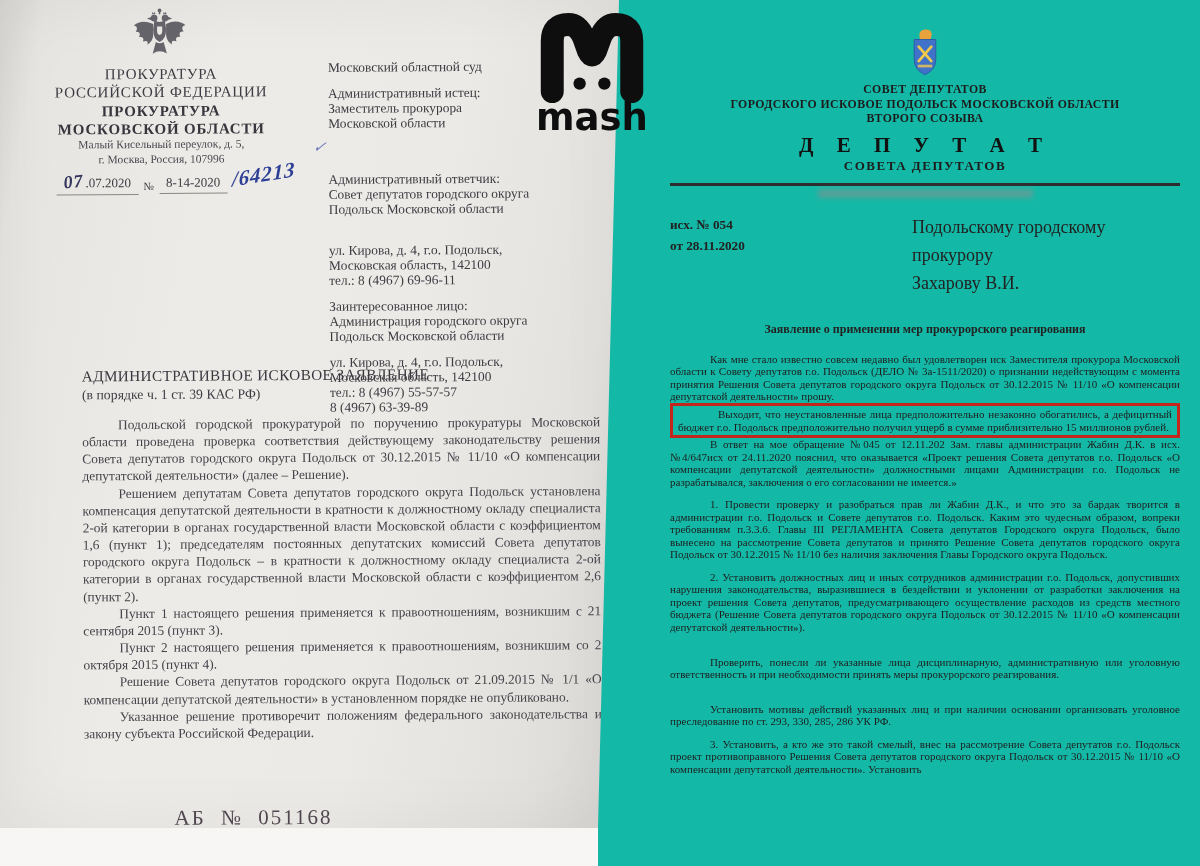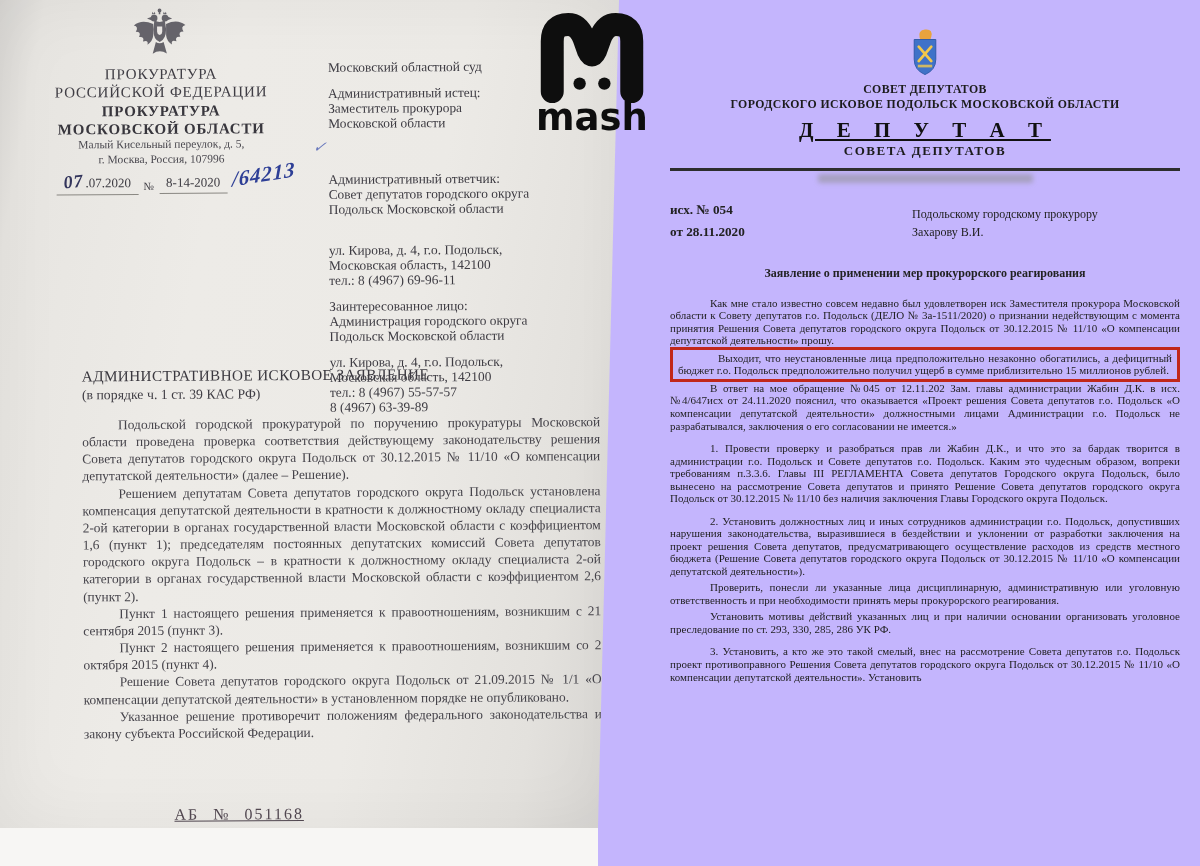--- a/index.html
+++ b/index.html
@@ -2,41 +2,41 @@
 <html><head>
 <meta charset="utf-8">
 <style>
   * { margin:0; padding:0; box-sizing:border-box; }
   body { width:1200px; height:866px; overflow:hidden; background:#fff; }
   .stage { position:relative; width:1200px; height:866px; background:#f7f6f4;
            font-family:"Liberation Serif", serif; overflow:hidden; }
 
   
   .page { position:absolute; left:598px; top:0; width:602px; height:866px;
-          background:#c4b5fd; z-index:1; }
+          background:#14b8a6; z-index:1; }
   .page-inner { position:relative; padding:0 20px 0 72px; height:100%; color:#222; }
 
   .podolsk-emblem { display:block; margin:28px auto 4px; width:36px; height:50px; }
   .org-line { text-align:center; font-weight:bold; font-size:11.8px; letter-spacing:0.4px; line-height:1.25; color:#1c1c1c; }
-  .deputat { text-align:center; font-weight:bold; font-size:21px; letter-spacing:9px; margin-top:7px; color:#111;text-decoration:underline; }
+  .deputat { text-align:center; font-weight:bold; font-size:21px; letter-spacing:9px; margin-top:7px; color:#111; }
   .deputat-sub { text-align:center; font-weight:bold; font-size:13px; letter-spacing:1.5px; color:#1c1c1c; }
   .rule { border:none; border-top:3px solid #2d2d2d; margin:9px 0 3px; }
   .redacted { width:215px; height:9px; margin:2px auto 0; background:#8f8f8f;
               border-radius:2px; filter:blur(2.5px); opacity:0.55; }
 
-  .meta { display:flex; justify-content:space-between; margin-top:16px;align-items:flex-end; }
+  .meta { display:flex; justify-content:space-between; margin-top:16px; }
   .meta-left  { font-weight:bold; font-size:13.2px; line-height:1.6; white-space:pre-line; }
-  .meta-right { font-size:12px; line-height:1.55; white-space:pre-line; width:268px; }
+  .meta-right { font-size:18px; line-height:1.55; white-space:pre-line; width:268px; }
 
   .subject { text-align:center; font-weight:bold; font-size:12px; margin:24px 0 0; }
 
   .rbody { margin-top:16px; font-size:11px; line-height:1.14; text-align:justify; color:#1e1e1e; }
   .rbody p { margin:0; text-indent:40px; }
   .rbody .gap    { margin-top:10px; }
-  .rbody .gap-sm { margin-top:4px; }
+  .rbody .gap-sm { margin-top:22px; }
   .boxed { border:3px solid #c1271b; padding:2px 5px; margin:0 -9px; }
 
   
   .photo { position:absolute; left:0; top:0; width:619px; height:828px; z-index:2;
            background:linear-gradient(100deg,#d8d6d3 0%,#e7e5e1 6%,#edebe7 32%,#eceae6 62%,#e3e1dd 86%,#d6d4d1 100%);
            clip-path:polygon(0 0,100% 0,96.6% 100%,0 100%);
            box-shadow:inset 0 0 70px rgba(0,0,0,0.05); }
   .photo-inner { position:relative; width:100%; height:100%; color:#45434a;
                  transform:rotate(-0.35deg); }
 
@@ -61,22 +61,22 @@
   .rc-block { margin-bottom:11px; white-space:pre-line; position:relative; }
   .check { position:absolute; left:-15px; top:-3px; color:#6a79bd; font-size:15px;
            font-style:italic; transform:skewX(-14deg); }
 
   .ldoc-body { position:absolute; left:82px; top:366px; width:518px; }
   .ldoc-title { font-size:15.2px; letter-spacing:0.4px; color:#3a383f; }
   .ldoc-subtitle { font-size:13.8px; margin-top:2px; color:#3f3d44; }
   .lbody { margin-top:13px; font-size:13.4px; line-height:1.28; text-align:justify; color:#45434a; }
   .lbody p { margin:0; text-indent:36px; }
 
-  .serial { position:absolute; left:172px; top:805px; font-size:16px;
-            letter-spacing:2px; word-spacing:8px; color:#514750;text-decoration:underline; }
+  .serial { position:absolute; left:172px; top:805px; font-size:21px;
+            letter-spacing:2px; word-spacing:8px; color:#514750; }
 
   
   .mash { position:absolute; left:528px; top:11px; width:128px; z-index:5; text-align:center; }
   .mash svg { display:block; margin:0 auto; }
   .mash-text { font-family:"DejaVu Sans", sans-serif; font-weight:bold; font-size:37px;
                line-height:1; color:#0e0e0e; letter-spacing:0; margin-top:-6px; }
 </style>
 </head>
 <body>
 
@@ -90,20 +90,21 @@
         <path d="M8 12 h24 v22 q0 12 -12 17 q-12 -5 -12 -17 z" fill="#3f72c8" stroke="#2b57a5" stroke-width="1"></path>
         <g stroke="#f3c84b" stroke-width="3" stroke-linecap="round">
           <line x1="13" y1="20" x2="27" y2="36"></line>
           <line x1="27" y1="20" x2="13" y2="36"></line>
         </g>
         <rect x="12" y="40" width="16" height="3" fill="#f3c84b" opacity="0.8"></rect>
       </svg>
 
       <div class="org-line">СОВЕТ ДЕПУТАТОВ</div>
       <div class="org-line">ГОРОДСКОГО ИСКОВОЕ ПОДОЛЬСК МОСКОВСКОЙ ОБЛАСТИ</div>
+      <div class="org-line">ВТОРОГО СОЗЫВА</div>
       <div class="deputat">Д Е П У Т А Т</div>
       <div class="deputat-sub">СОВЕТА ДЕПУТАТОВ</div>
 
       <hr class="rule">
       <div class="redacted"></div>
 
       <div class="meta">
         <div class="meta-left">исх. № 054
 от  28.11.2020</div>
         <div class="meta-right">Подольскому городскому прокурору

